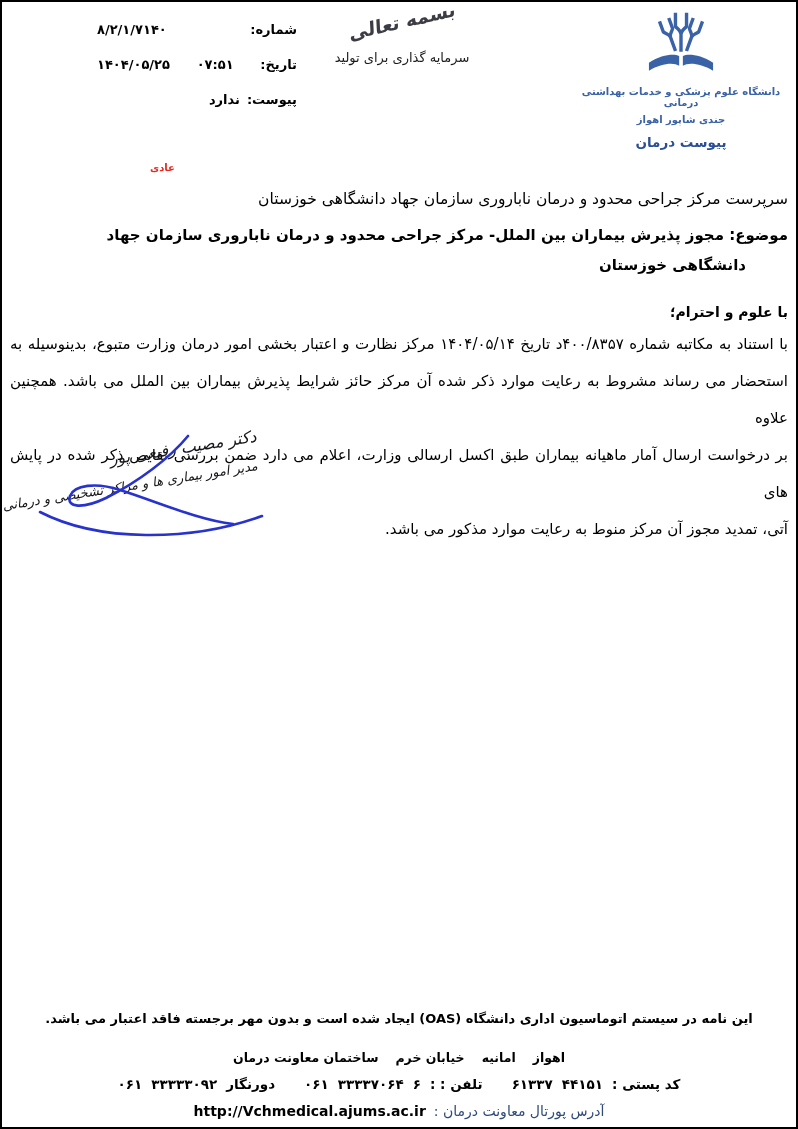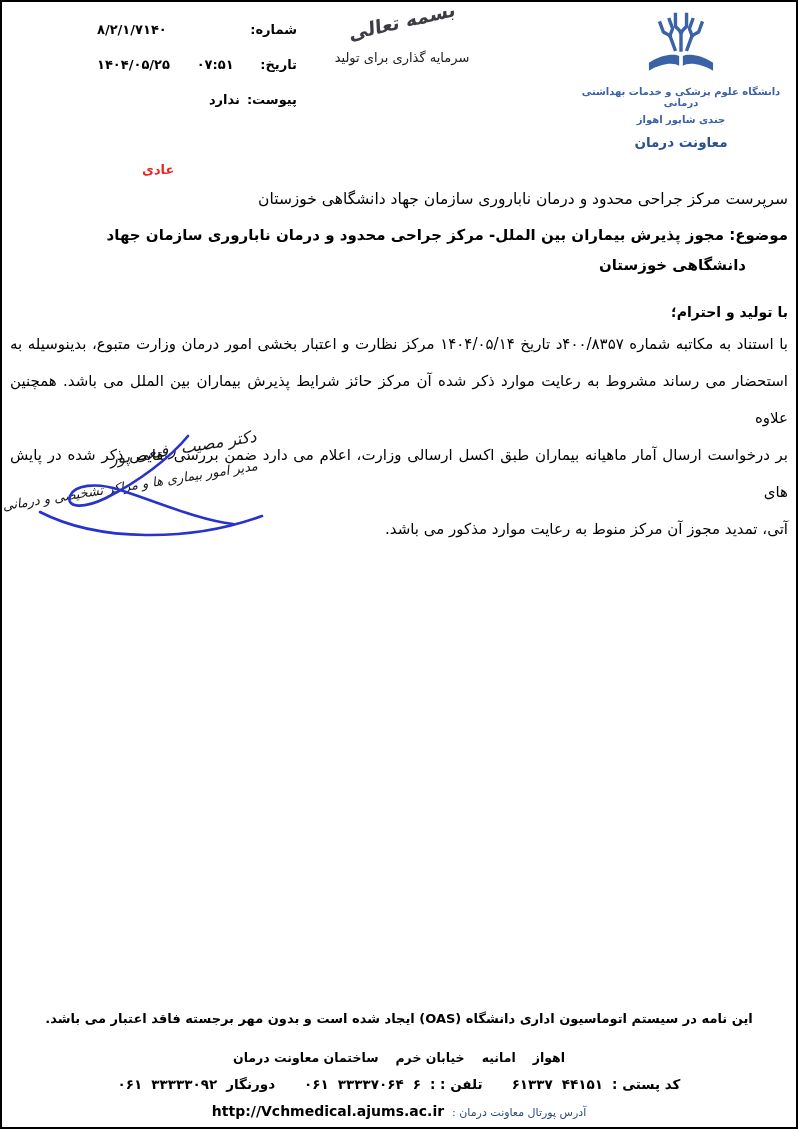--- a/index.html
+++ b/index.html
@@ -20,21 +20,21 @@
   .bismillah { display:inline-block; font-size:19px; font-weight:bold; color:#3c3c44;
                transform:rotate(-13deg) skewX(-10deg); letter-spacing:1px; }
   .slogan { margin-top:18px; font-size:13px; color:#1a1a1a; }
   
   .right-head { position:absolute; right:6px; top:2px; width:218px; text-align:center; direction:rtl; }
   .emblem { display:block; margin:0 auto 4px auto; }
   .univ-line1 { font-size:10px; font-weight:bold; color:#3a62a7; margin-top:2px; }
   .univ-line2 { font-size:10px; font-weight:bold; color:#3a62a7; margin-top:6px; }
   .dept { font-size:13.5px; font-weight:bold; color:#2b4f96; margin-top:9px; }
   
-  .priority { position:absolute; left:140px; top:160px; color:#e8281e; font-weight:bold; font-size:13px; }
+  .priority { position:absolute; left:148px; top:160px; color:#e8281e; font-weight:bold; font-size:10px; }
   .letter-block { position:absolute; left:8px; right:8px; top:184px; direction:rtl; color:#000; }
   .recipient { font-size:15.5px; font-weight:normal; text-align:right; line-height:26px; margin-bottom:8px; }
   .subject-l1 { font-size:15px; font-weight:bold; text-align:right; line-height:30px; }
   .subject-l2 { font-size:15px; font-weight:bold; text-align:right; line-height:30px; padding-right:42px; margin-bottom:20px; }
   .salutation { font-size:14px; font-weight:bold; text-align:right; line-height:24px; margin-bottom:2px; }
   .body-line { font-size:15px; line-height:37px; text-align:justify; text-align-last:justify; }
   .body-line.last { text-align:right; text-align-last:right; }
   
   .stamp { position:absolute; left:26px; top:428px; width:240px; height:115px; direction:rtl; }
   .stamp-name { position:absolute; right:10px; top:8px; font-size:16px; color:#15151a;
@@ -43,21 +43,21 @@
                  transform:rotate(-9deg) skewX(-14deg); white-space:nowrap; }
   .stamp svg { position:absolute; inset:0; }
   
   .footer { position:absolute; left:0; right:0; bottom:8px; text-align:center; direction:rtl; color:#000; }
   .notice { font-size:13px; font-weight:bold; margin-bottom:24px; }
   .addr-row { display:flex; justify-content:center; gap:17px; font-size:12.5px; font-weight:bold; margin-bottom:11px; direction:rtl; }
   .contact-row { display:flex; justify-content:center; align-items:baseline; gap:9px;
                  font-size:13.5px; font-weight:bold; margin-bottom:11px; direction:rtl; }
   .contact-row .grp { margin-right:20px; }
   .portal-row { display:flex; justify-content:center; align-items:baseline; gap:8px; direction:rtl; }
-  .portal-label { font-size:11px; color:#2e4a7a; }
+  .portal-label { font-size:14px; color:#2e4a7a; }
   .portal-url { font-size:14px; font-weight:bold; color:#000; direction:ltr; unicode-bidi:bidi-override; text-decoration:none; }
 </style>
 </head>
 <body>
 
 <div class="page">
 
   <div class="meta-block">
     <div class="meta-row">
       <span>شماره:</span>
@@ -92,30 +92,30 @@
           <path d="M0,50 V26 M0,26 C0,21 -5,19 -8,14 L-8,-4 M0,26 C0,21 5,19 8,14 L8,-4"></path>
         </g>
       </g>
       <g fill="#3a62a7">
         <path d="M8,92 C28,79 48,77 57,81 L57,97 C48,91 28,93 8,105 Z"></path>
         <path d="M112,92 C92,79 72,77 63,81 L63,97 C72,91 92,93 112,105 Z"></path>
       </g>
     </svg>
     <div class="univ-line1">دانشگاه علوم پزشکی و خدمات بهداشتی درمانی</div>
     <div class="univ-line2">جندی شاپور اهواز</div>
-    <div class="dept">معاونت درمان</div>
+    <div class="dept">پیوست درمان</div>
   </div>
 
   <div class="priority">عادی</div>
 
   <div class="letter-block">
     <div class="recipient">سرپرست مرکز جراحی محدود و درمان ناباروری سازمان جهاد دانشگاهی خوزستان</div>
     <div class="subject-l1">موضوع:  مجوز پذیرش بیماران بین الملل- مرکز جراحی محدود و درمان ناباروری سازمان جهاد</div>
     <div class="subject-l2">دانشگاهی خوزستان</div>
-    <div class="salutation">با تولید و احترام؛</div>
+    <div class="salutation">با علوم و احترام؛</div>
     <div class="body-line">با استناد به مکاتبه شماره ۴۰۰/۸۳۵۷د تاریخ ۱۴۰۴/۰۵/۱۴ مرکز نظارت و اعتبار بخشی امور درمان وزارت متبوع، بدینوسیله به</div>
     <div class="body-line">استحضار می رساند مشروط به رعایت موارد ذکر شده آن مرکز حائز شرایط پذیرش بیماران بین الملل می باشد. همچنین علاوه</div>
     <div class="body-line">بر درخواست ارسال آمار ماهیانه بیماران طبق اکسل ارسالی وزارت، اعلام می دارد ضمن بررسی نقایص ذکر شده در پایش های</div>
     <div class="body-line last">آتی، تمدید مجوز آن مرکز منوط به رعایت موارد مذکور می باشد.</div>
   </div>
 
   <div class="stamp">
     <div class="stamp-name">دکتر مصیب رفیعی پور</div>
     <div class="stamp-title">مدیر امور بیماری ها و مراکز تشخیصی و درمانی</div>
     <svg width="240" height="115" viewBox="0 0 240 115" aria-hidden="true">

